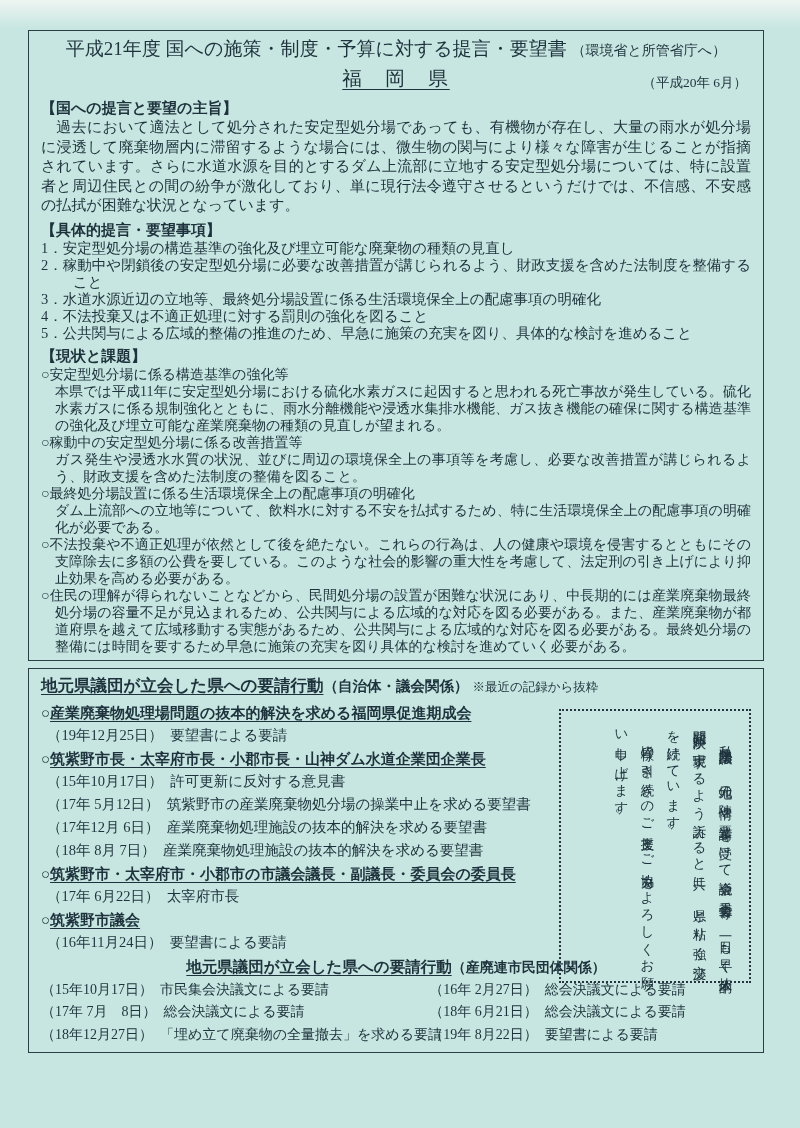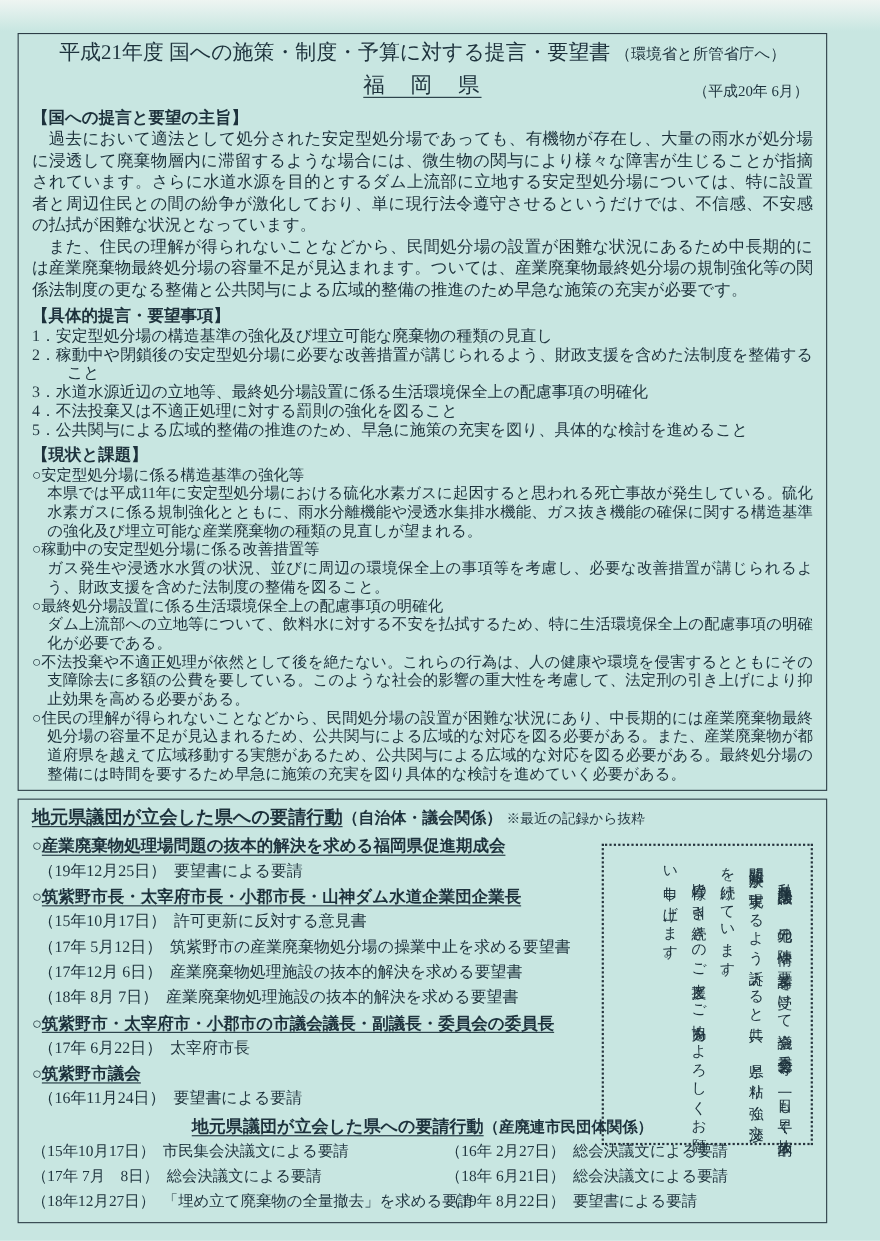--- a/index.html
+++ b/index.html
@@ -5,21 +5,21 @@
   html,body{margin:0;padding:0;}
   body{
     width:800px;height:1128px;
     background:linear-gradient(180deg,#eef5f2 0%,#c8e6e1 2.5%,#c8e6e1 100%);
     font-family:"Liberation Serif","DejaVu Serif",serif;
     color:#1d323c;
     -webkit-font-smoothing:antialiased;
   }
   .page{position:relative;width:800px;height:1128px;overflow:hidden;}
   .box{
-    box-sizing:border-box;width:736px;margin-left:16px;
+    box-sizing:border-box;width:736px;margin-left:28px;
     border:1.6px solid #2c3d46;background:transparent;
   }
   .box1{margin-top:30px;padding:4px 12px 5px 12px;}
   .box2{margin-top:7px;padding:4px 12px 6px 12px;position:relative;}
 
   
   .title-line{text-align:center;font-size:19px;line-height:27px;white-space:nowrap;}
   .title-paren{font-size:14px;}
   .pref-line{position:relative;text-align:center;font-size:19.5px;line-height:30px;}
   .pref{letter-spacing:2px;text-decoration:underline;text-underline-offset:4px;}
@@ -60,21 +60,21 @@
     text-align:left;
   }
   .v-note p{margin:0;}
 
   .box2-subtitle{text-align:center;line-height:24px;margin-top:1px;white-space:nowrap;}
   .box2-subtitle-main{
     font-family:"Liberation Sans","DejaVu Sans",sans-serif;font-weight:bold;font-size:15.5px;
     text-decoration:underline;text-underline-offset:3px;
   }
   .box2-subtitle-paren{font-family:"Liberation Sans","DejaVu Sans",sans-serif;font-weight:bold;font-size:14px;}
-  .two-col{display:grid;grid-template-columns:53% 47%;column-gap:0;}
+  .two-col{display:grid;grid-template-columns:53% 47%;column-gap:12px;}
   .two-col .entry{padding-left:0;line-height:22.5px;font-size:14px;}
 </style>
 </head>
 <body>
 
 <div class="page">
 
   <div class="box box1">
 
     <div class="title-line">
@@ -82,21 +82,20 @@
       <span class="title-paren">（環境省と所管省庁へ）</span>
     </div>
 
     <div class="pref-line">
       <span class="pref">福　岡　県</span>
       <span class="date-note">（平成20年 6月）</span>
     </div>
 
     <div class="sec-heading">【国への提言と要望の主旨】</div>
     <p class="para">　過去において適法として処分された安定型処分場であっても、有機物が存在し、大量の雨水が処分場に浸透して廃棄物層内に滞留するような場合には、微生物の関与により様々な障害が生じることが指摘されています。さらに水道水源を目的とするダム上流部に立地する安定型処分場については、特に設置者と周辺住民との間の紛争が激化しており、単に現行法令遵守させるというだけでは、不信感、不安感の払拭が困難な状況となっています。</p>
-    <p class="para">　また、住民の理解が得られないことなどから、民間処分場の設置が困難な状況にあるため中長期的には産業廃棄物最終処分場の容量不足が見込まれます。ついては、産業廃棄物最終処分場の規制強化等の関係法制度の更なる整備と公共関与による広域的整備の推進のため早急な施策の充実が必要です。</p>
 
     <div class="sec-heading">【具体的提言・要望事項】</div>
     <div class="num-item">1．安定型処分場の構造基準の強化及び埋立可能な廃棄物の種類の見直し</div>
     <div class="num-item">2．稼動中や閉鎖後の安定型処分場に必要な改善措置が講じられるよう、財政支援を含めた法制度を整備すること</div>
     <div class="num-item">3．水道水源近辺の立地等、最終処分場設置に係る生活環境保全上の配慮事項の明確化</div>
     <div class="num-item">4．不法投棄又は不適正処理に対する罰則の強化を図ること</div>
     <div class="num-item">5．公共関与による広域的整備の推進のため、早急に施策の充実を図り、具体的な検討を進めること</div>
 
     <div class="sec-heading">【現状と課題】</div>
 

